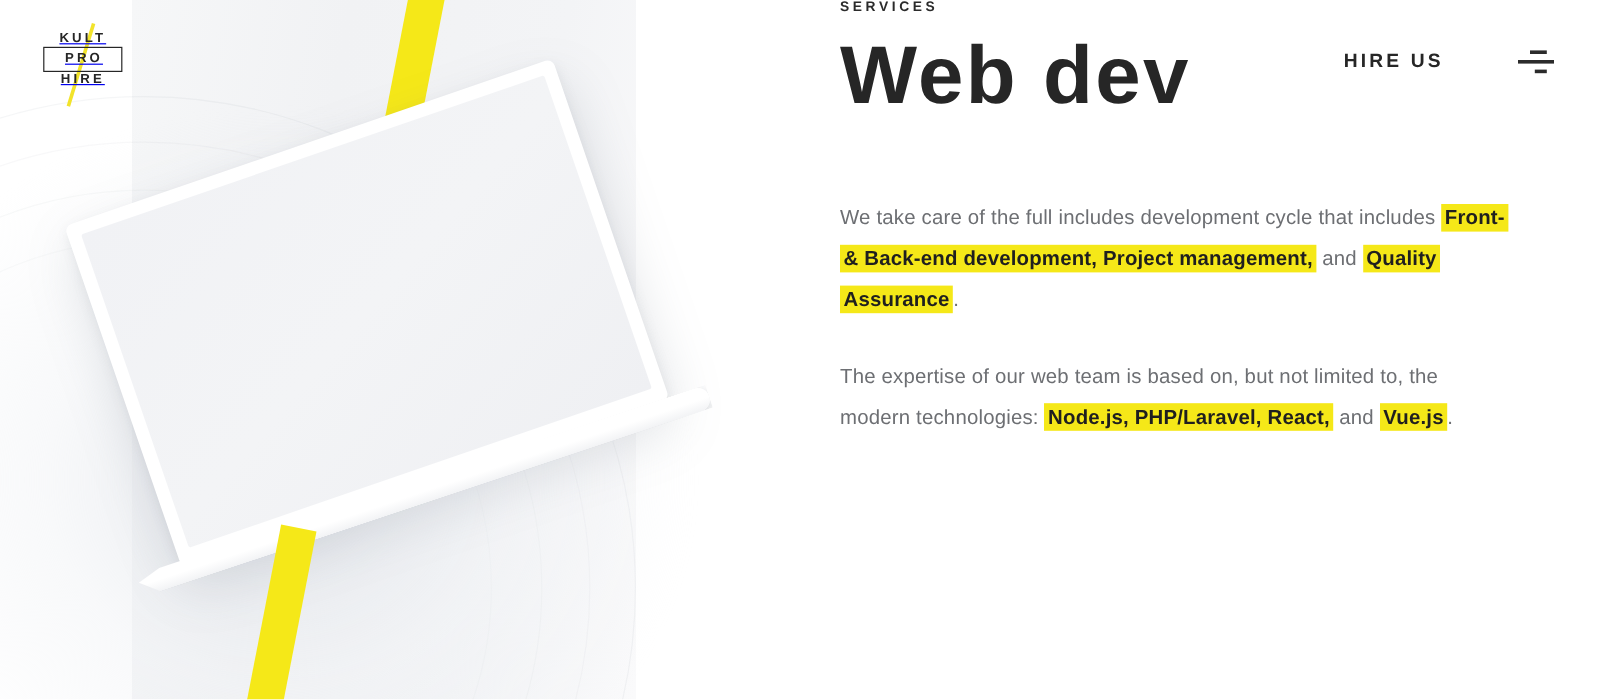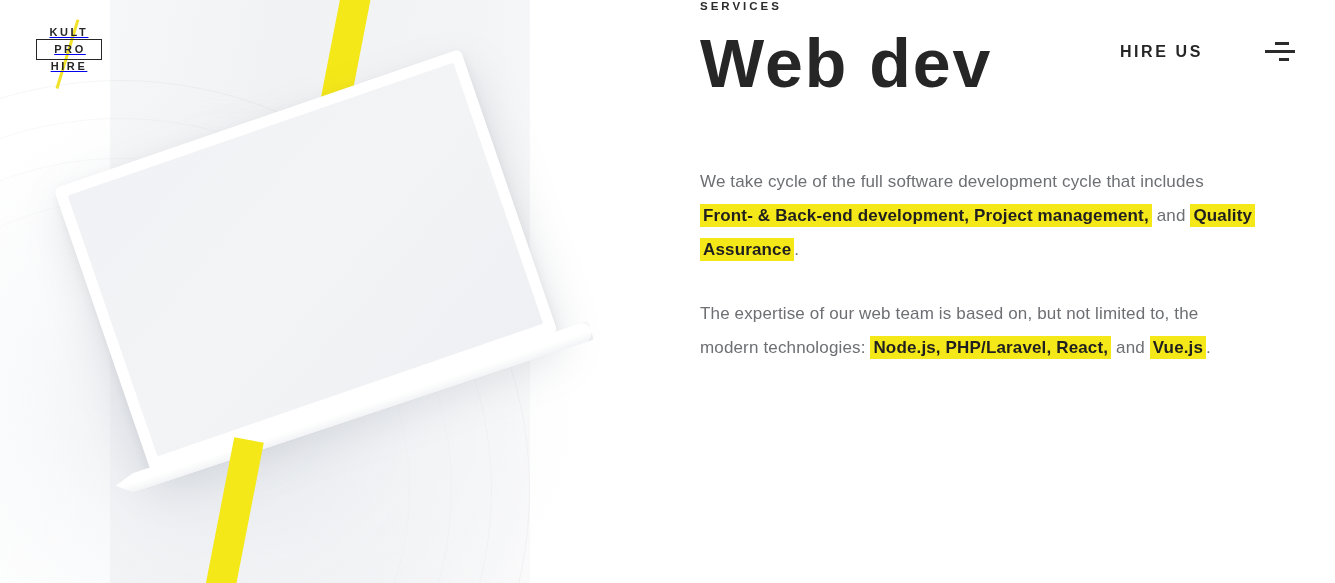--- a/index.html
+++ b/index.html
@@ -295,17 +295,17 @@
     <div class="burger">
       <i class="l1"></i>
       <i class="l2"></i>
       <i class="l3"></i>
     </div>
   </div>
 
   <div class="content">
     <div class="eyebrow">SERVICES</div>
     <h1 class="title">Web dev</h1>
-    <p class="para p1"><span>We take cycle of the full software development cycle that includes </span><span class="hl">Front- &amp; Back-end development, Project management,</span><span> and </span><span class="hl">Quality Assurance</span><span>.</span></p>
+    <p class="para p1"><span>We take care of the full includes development cycle that includes </span><span class="hl">Front- &amp; Back-end development, Project management,</span><span> and </span><span class="hl">Quality Assurance</span><span>.</span></p>
     <p class="para p2"><span>The expertise of our web team is based on, but not limited to, the modern technologies: </span><span class="hl">Node.js, PHP/Laravel, React,</span><span> and </span><span class="hl">Vue.js</span><span>.</span></p>
   </div>
 
 </div>
 
 </body></html>

